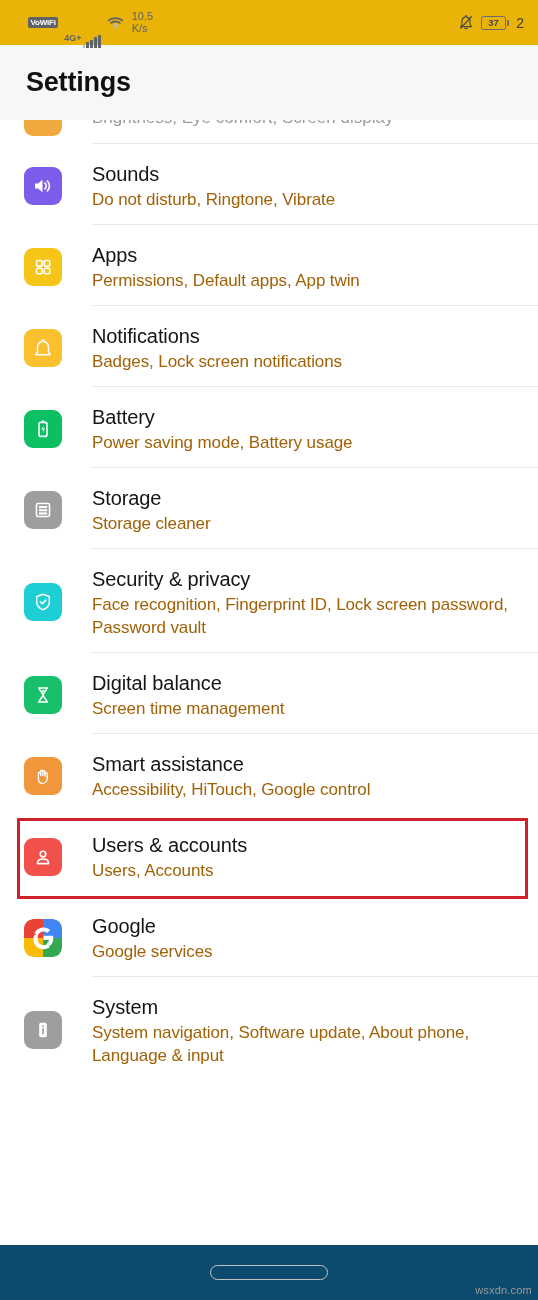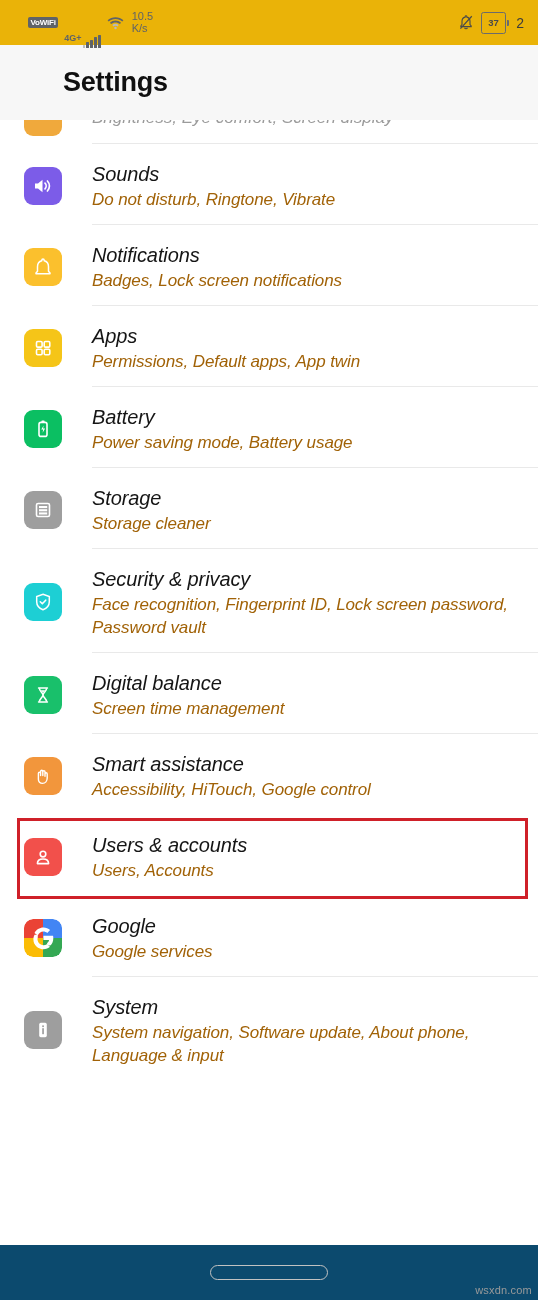--- a/index.html
+++ b/index.html
@@ -56,21 +56,21 @@
     font-size:11px; color:#5f6368; line-height:11.5px;
     margin-left:2px;
   }
   .rate span { display:block; }
 
   .bell-off { width:16px; height:17px; display:block; }
   .batt {
     display:flex; align-items:center;
   }
   .batt-body {
-    width:25px; height:22px;
+    width:25px; height:14px;
     border:1.6px solid #6b6b6b;
     border-radius:2.5px;
     display:flex; align-items:center; justify-content:center;
     position:relative;
   }
   .batt-body span {
     font-size:9.5px; color:#4a4a4a; font-weight:bold; line-height:1;
   }
   .batt-tip {
     width:2px; height:6px; background:#6b6b6b;
@@ -81,28 +81,26 @@
   
   .header {
     height:75px;
     background:#f7f7f7;
     display:flex; align-items:center;
     padding-left:26px;
   }
   .header h1 {
     font-size:27px; font-weight:bold; color:#101010;
     letter-spacing:-0.2px;
-    margin-left:37px;
   }
 
   
   .list {
     position:relative;
     background:#ffffff;
-    font-style:italic;
   }
   
   .partial-row {
     height:23px;
     overflow:hidden;
     position:relative;
   }
   .partial-row .p-sub {
     position:absolute;
     left:92px; top:-12px;
@@ -250,44 +248,44 @@
         </svg>
       </div>
       <div class="texts">
         <div class="title">Sounds</div>
         <div class="subtitle">Do not disturb, Ringtone, Vibrate</div>
       </div>
     </div>
 
     <div class="row">
       <div class="divider"></div>
-      <div class="icon" style="background:#FBC02D">
-        <svg width="24" height="24" viewBox="0 0 24 24">
-          <path d="M17.5 16.3v-4.6c0-3-1.8-5.3-4.3-5.9V5.3a1.2 1.2 0 00-2.4 0v.5C8.3 6.4 6.5 8.7 6.5 11.7v4.6L5 18.1v.6h14v-.6z" fill="none" stroke="#ffffff" stroke-width="1.5" stroke-linejoin="round"></path>
-        </svg>
-      </div>
-      <div class="texts">
-        <div class="title">Notifications</div>
-        <div class="subtitle">Badges, Lock screen notifications</div>
-      </div>
-    </div>
-
-    <div class="row">
-      <div class="divider"></div>
       <div class="icon" style="background:#F5C518">
         <svg width="24" height="24" viewBox="0 0 24 24">
           <rect x="5.5" y="5.5" width="5.6" height="5.6" rx="1.2" fill="none" stroke="#ffffff" stroke-width="1.6"></rect>
           <rect x="13.2" y="5.5" width="5.6" height="5.6" rx="1.2" fill="none" stroke="#ffffff" stroke-width="1.6"></rect>
           <rect x="5.5" y="13.2" width="5.6" height="5.6" rx="1.2" fill="none" stroke="#ffffff" stroke-width="1.6"></rect>
           <rect x="13.2" y="13.2" width="5.6" height="5.6" rx="1.2" fill="none" stroke="#ffffff" stroke-width="1.6"></rect>
         </svg>
       </div>
       <div class="texts">
         <div class="title">Apps</div>
         <div class="subtitle">Permissions, Default apps, App twin</div>
+      </div>
+    </div>
+
+    <div class="row">
+      <div class="divider"></div>
+      <div class="icon" style="background:#FBC02D">
+        <svg width="24" height="24" viewBox="0 0 24 24">
+          <path d="M17.5 16.3v-4.6c0-3-1.8-5.3-4.3-5.9V5.3a1.2 1.2 0 00-2.4 0v.5C8.3 6.4 6.5 8.7 6.5 11.7v4.6L5 18.1v.6h14v-.6z" fill="none" stroke="#ffffff" stroke-width="1.5" stroke-linejoin="round"></path>
+        </svg>
+      </div>
+      <div class="texts">
+        <div class="title">Notifications</div>
+        <div class="subtitle">Badges, Lock screen notifications</div>
       </div>
     </div>
 
     <div class="row">
       <div class="divider"></div>
       <div class="icon" style="background:#0BBF62">
         <svg width="24" height="24" viewBox="0 0 24 24">
           <rect x="8" y="5.4" width="8" height="14" rx="2" fill="none" stroke="#ffffff" stroke-width="1.6"></rect>
           <rect x="10.4" y="3.6" width="3.2" height="1.6" rx="0.6" fill="#ffffff"></rect>
           <path d="M12.6 8.6l-2.3 4h1.9l-.6 3.1 2.5-4.2h-2z" fill="#ffffff"></path>

